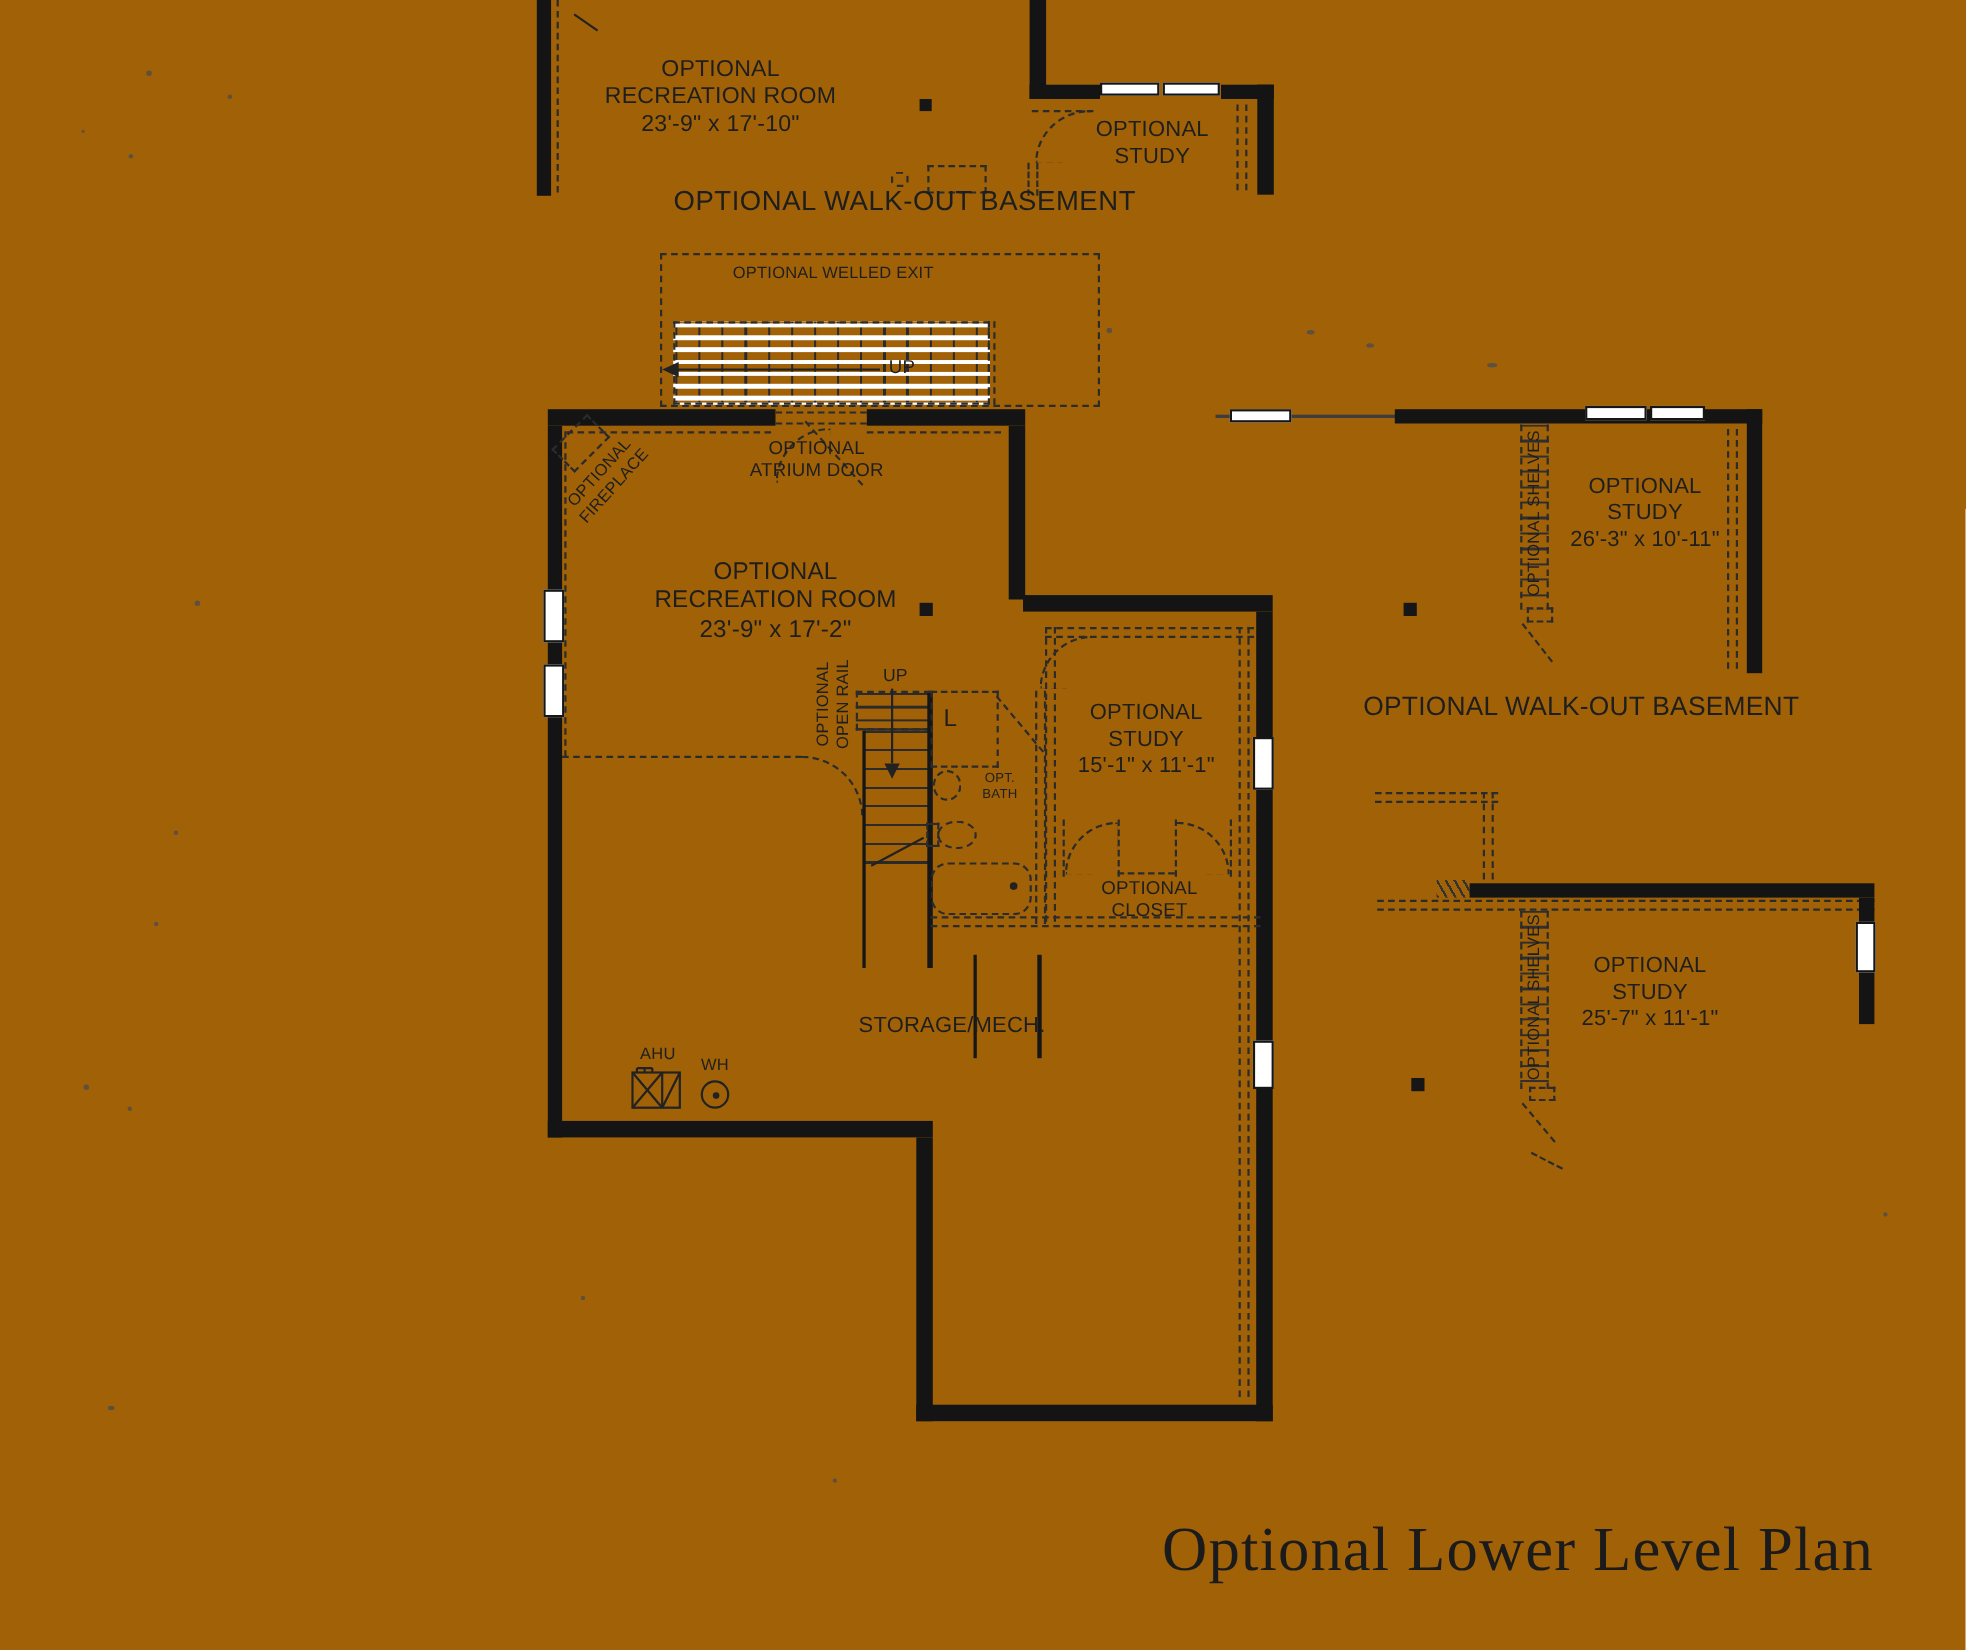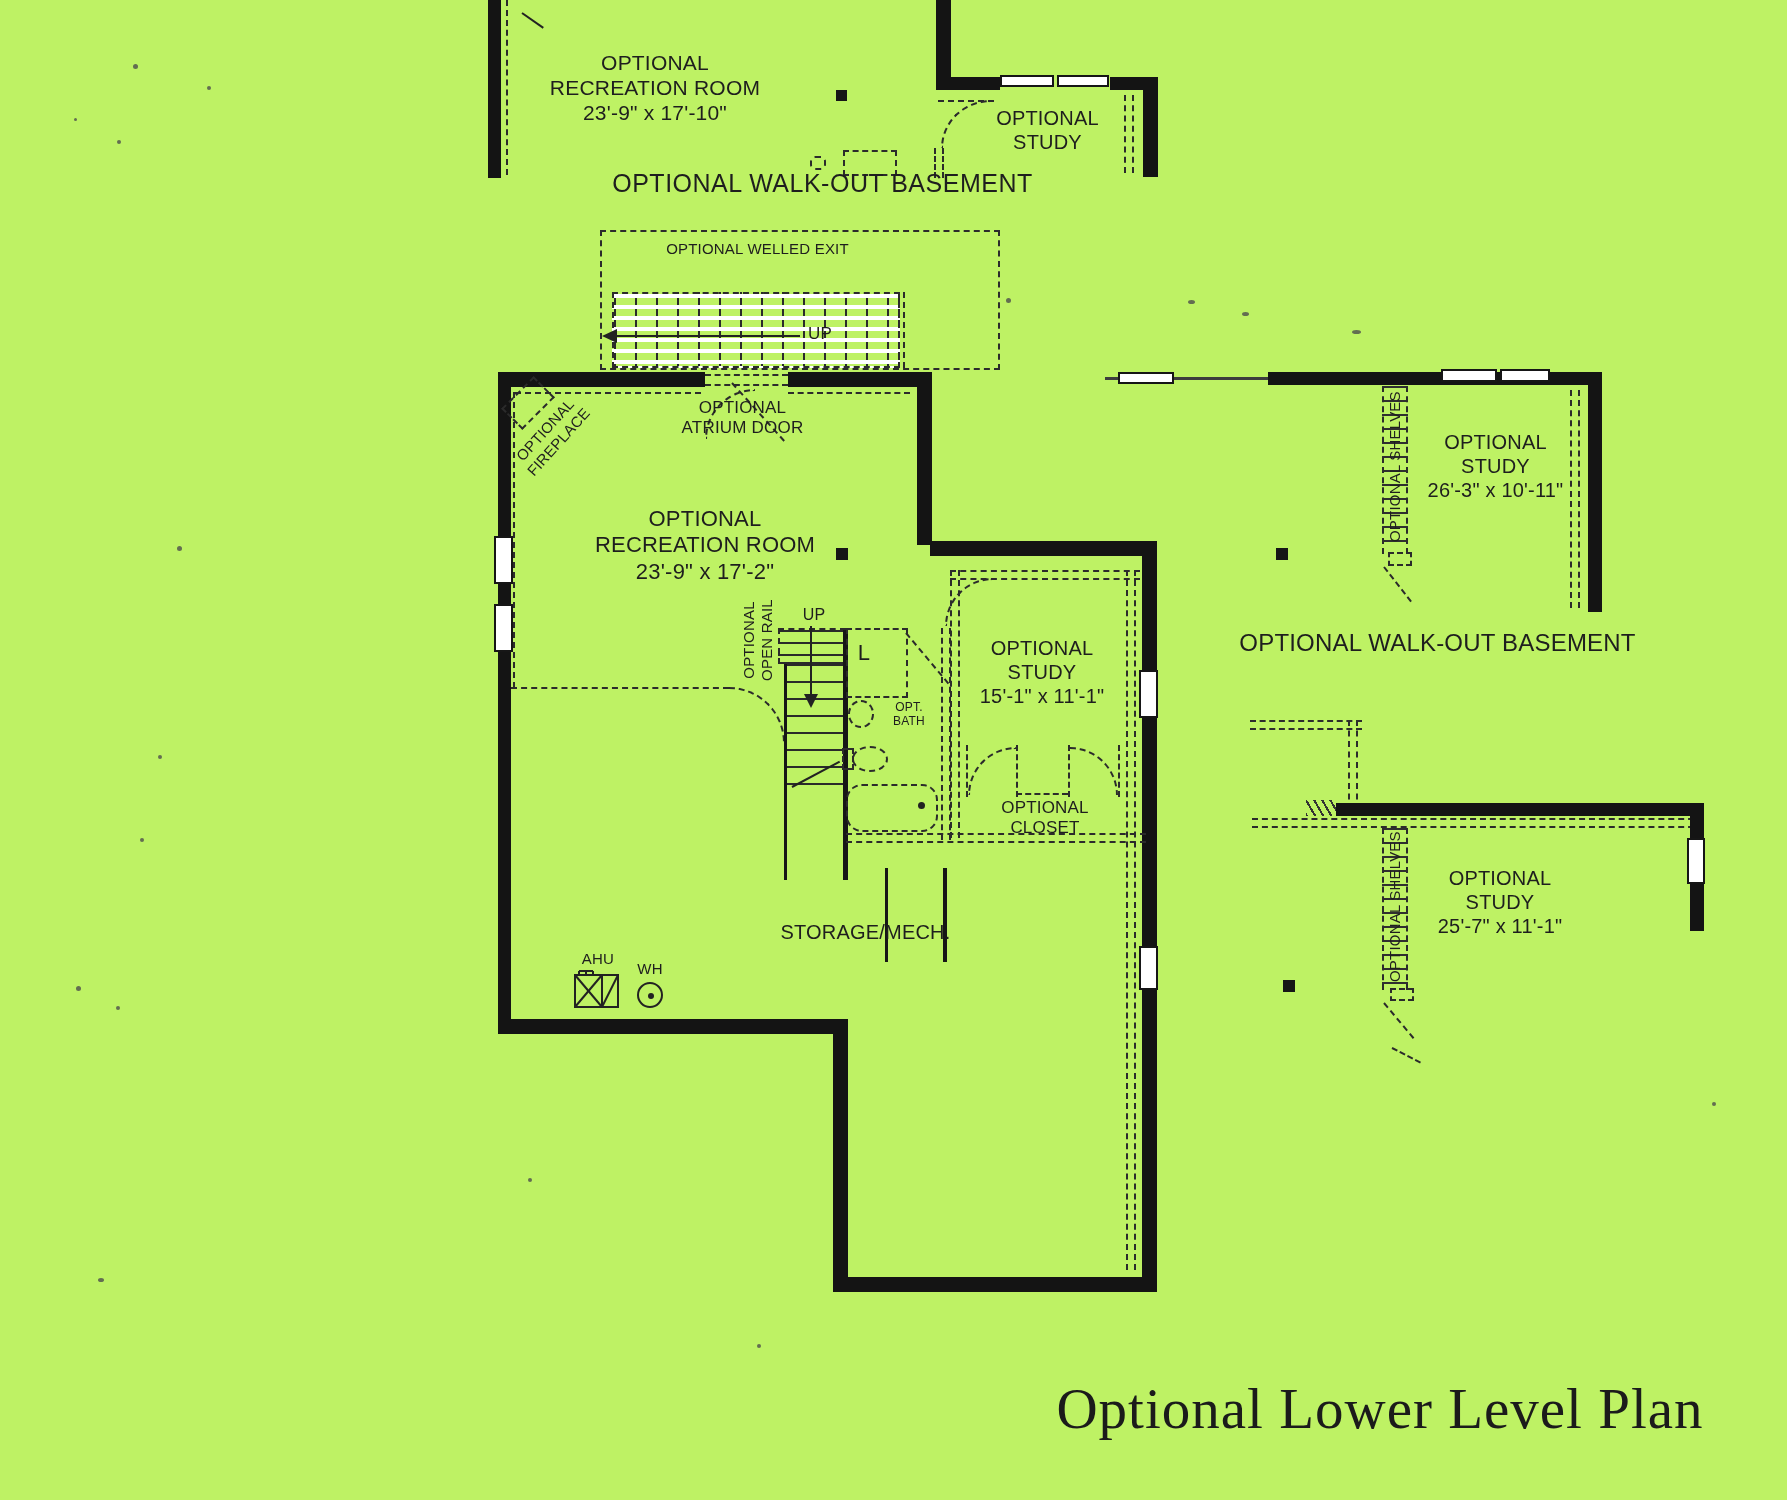--- a/index.html
+++ b/index.html
@@ -1,16 +1,16 @@
 <!DOCTYPE html>
 <html><head>
 <meta charset="utf-8">
 <style>
   html,body{margin:0;padding:0;background:#ffffff;}
-  #canvas{position:relative;width:1787px;height:1500px;background:#bef264;overflow:hidden;
+  #canvas{position:relative;width:1787px;height:1500px;background:#a16207;overflow:hidden;
           font-family:"Liberation Sans",sans-serif;color:#1e1e1e;}
   .wall{position:absolute;background:#141414;}
   .thin{position:absolute;background:#3d3d3d;}
   .dh{position:absolute;border-top:2px dashed #2b2b2b;height:0;}
   .dv{position:absolute;border-left:2px dashed #2b2b2b;width:0;}
   .dph{position:absolute;height:10px;border-top:2px dashed #2b2b2b;border-bottom:2px dashed #2b2b2b;box-sizing:border-box;}
   .dpv{position:absolute;width:10px;border-left:2px dashed #2b2b2b;border-right:2px dashed #2b2b2b;box-sizing:border-box;}
   .drect{position:absolute;border:2px dashed #2b2b2b;box-sizing:border-box;background:transparent;}
   .win{position:absolute;background:#ffffff;border:2px solid #161616;box-sizing:border-box;}
   .sq{position:absolute;background:#161616;}

